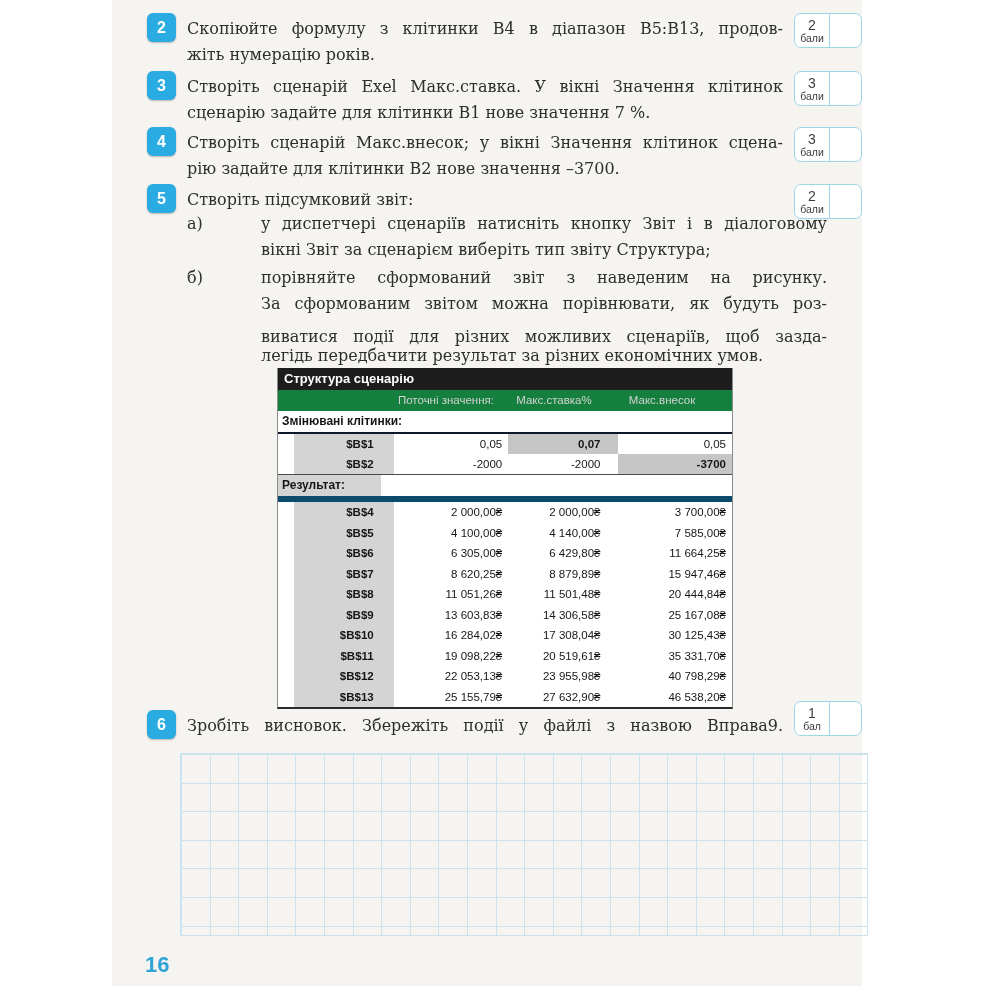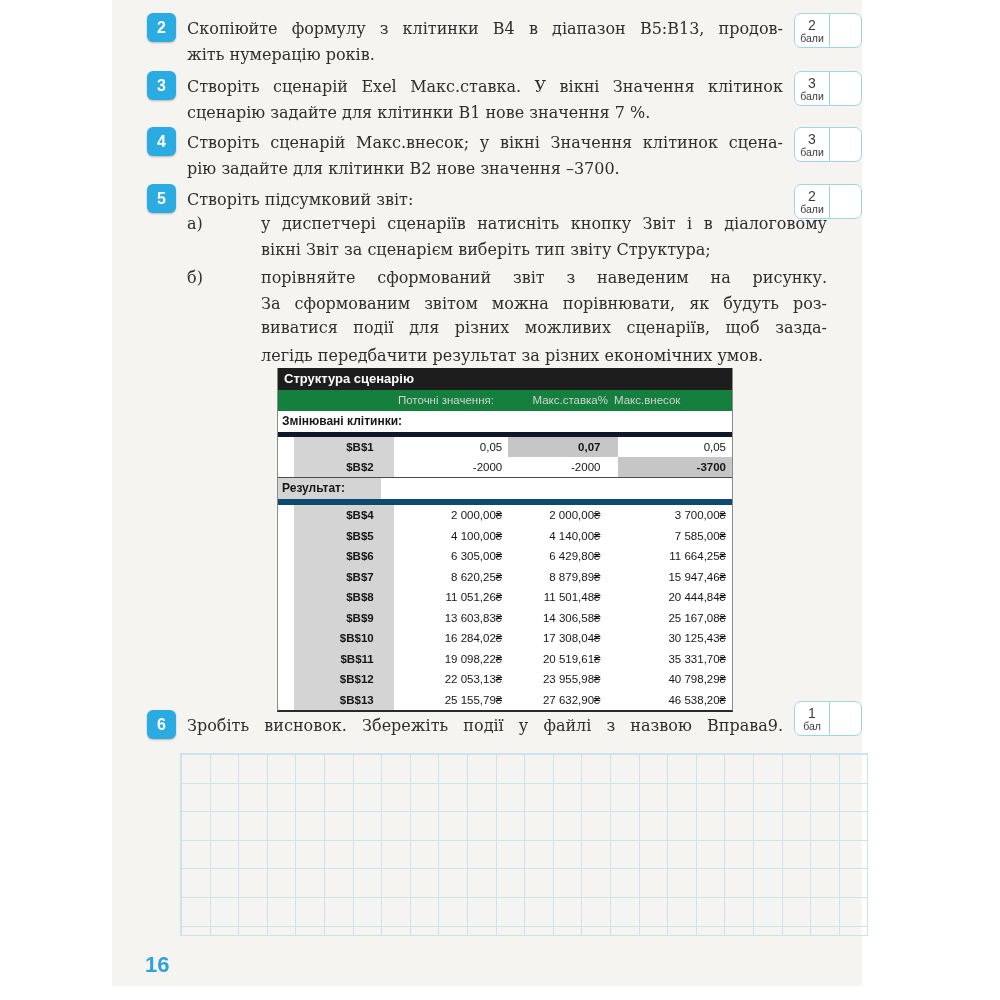--- a/index.html
+++ b/index.html
@@ -31,24 +31,24 @@
 
   
   .rtable{position:absolute;left:277px;top:368px;width:456px;background:#fff;
           border-left:1px solid #8b8b8b;border-right:1px solid #8b8b8b;border-bottom:2px solid #2a2a2a;
           box-sizing:border-box;font-family:"Liberation Sans","DejaVu Sans",sans-serif;color:#161616;}
   .rtitle{height:22px;background:#1d1d1d;color:#ffffff;font-size:13px;line-height:22px;
           font-weight:bold;padding-left:6px;}
   .rheads{height:21px;background:#15803d;display:flex;color:#d2d2d2;font-size:11.5px;line-height:21px;}
   .rheads .h0{width:103px;}
   .rheads .h1{width:119px;text-align:right;padding-right:6px;box-sizing:border-box;}
-  .rheads .h2{width:114px;text-align:right;padding-right:6px;box-sizing:border-box;}
-  .rheads .h3{width:118px;text-align:left;padding-right:22px;box-sizing:border-box;}
+  .rheads .h2{width:114px;text-align:center;padding-right:6px;box-sizing:border-box;}
+  .rheads .h3{width:118px;text-align:center;padding-right:22px;box-sizing:border-box;}
   .srow{height:21px;font-size:12px;line-height:21px;font-weight:bold;display:flex;
-        border-bottom:5px solid #0f172a;background:#fff;}
+        border-bottom:2px solid #0f172a;background:#fff;}
   .srow .slab{padding-left:4px;white-space:nowrap;}
   .srow.result{border-top:1.5px solid #4a4a4a;border-bottom:6px solid #0c4a6e;}
   .srow.result .slab{width:99px;background:#d4d4d4;}
   .trow{display:flex;height:20px;font-size:11.5px;line-height:20px;background:#fff;margin-left:16px;}
   .trow.result-row{height:20.5px;line-height:20.5px;}
   .c-label{width:83px;background:#d4d4d4;text-align:right;padding-right:20px;font-weight:bold;box-sizing:content-box;}
   .c-v1{width:119px;text-align:right;padding-right:6px;box-sizing:border-box;}
   .c-v2{width:114px;text-align:right;padding-right:18px;box-sizing:border-box;}
   .c-v3{width:118px;text-align:right;padding-right:6px;box-sizing:border-box;}
   .hl{background:#c6c6c6;font-weight:bold;}
@@ -110,21 +110,21 @@
       <span class="unit">бали</span>
     </div>
     <div class="ans"></div>
   </div>
   <div class="slabel" style="top:211px">а)</div>
   <div class="sline just" style="top:211px">у диспетчері сценаріїв натисніть кнопку Звіт і в діалоговому</div>
   <div class="sline" style="top:237px">вікні Звіт за сценарієм виберіть тип звіту Структура;</div>
   <div class="slabel" style="top:265px">б)</div>
   <div class="sline just" style="top:265px">порівняйте сформований звіт з наведеним на рисунку.</div>
   <div class="sline just" style="top:291px">За сформованим звітом можна порівнювати, як будуть роз-</div>
-  <div class="sline just" style="top:315px">виватися події для різних можливих сценаріїв, щоб зазда-</div>
+  <div class="sline just" style="top:324px">виватися події для різних можливих сценаріїв, щоб зазда-</div>
   <div class="sline" style="top:343px">легідь передбачити результат за різних економічних умов.</div>
 
   <div class="rtable">
     <div class="rtitle">Структура сценарію</div>
     <div class="rheads">
       <div class="h0"></div>
       <div class="h1">Поточні значення:</div>
       <div class="h2">Макс.ставка%</div>
       <div class="h3">Макс.внесок</div>
     </div>

